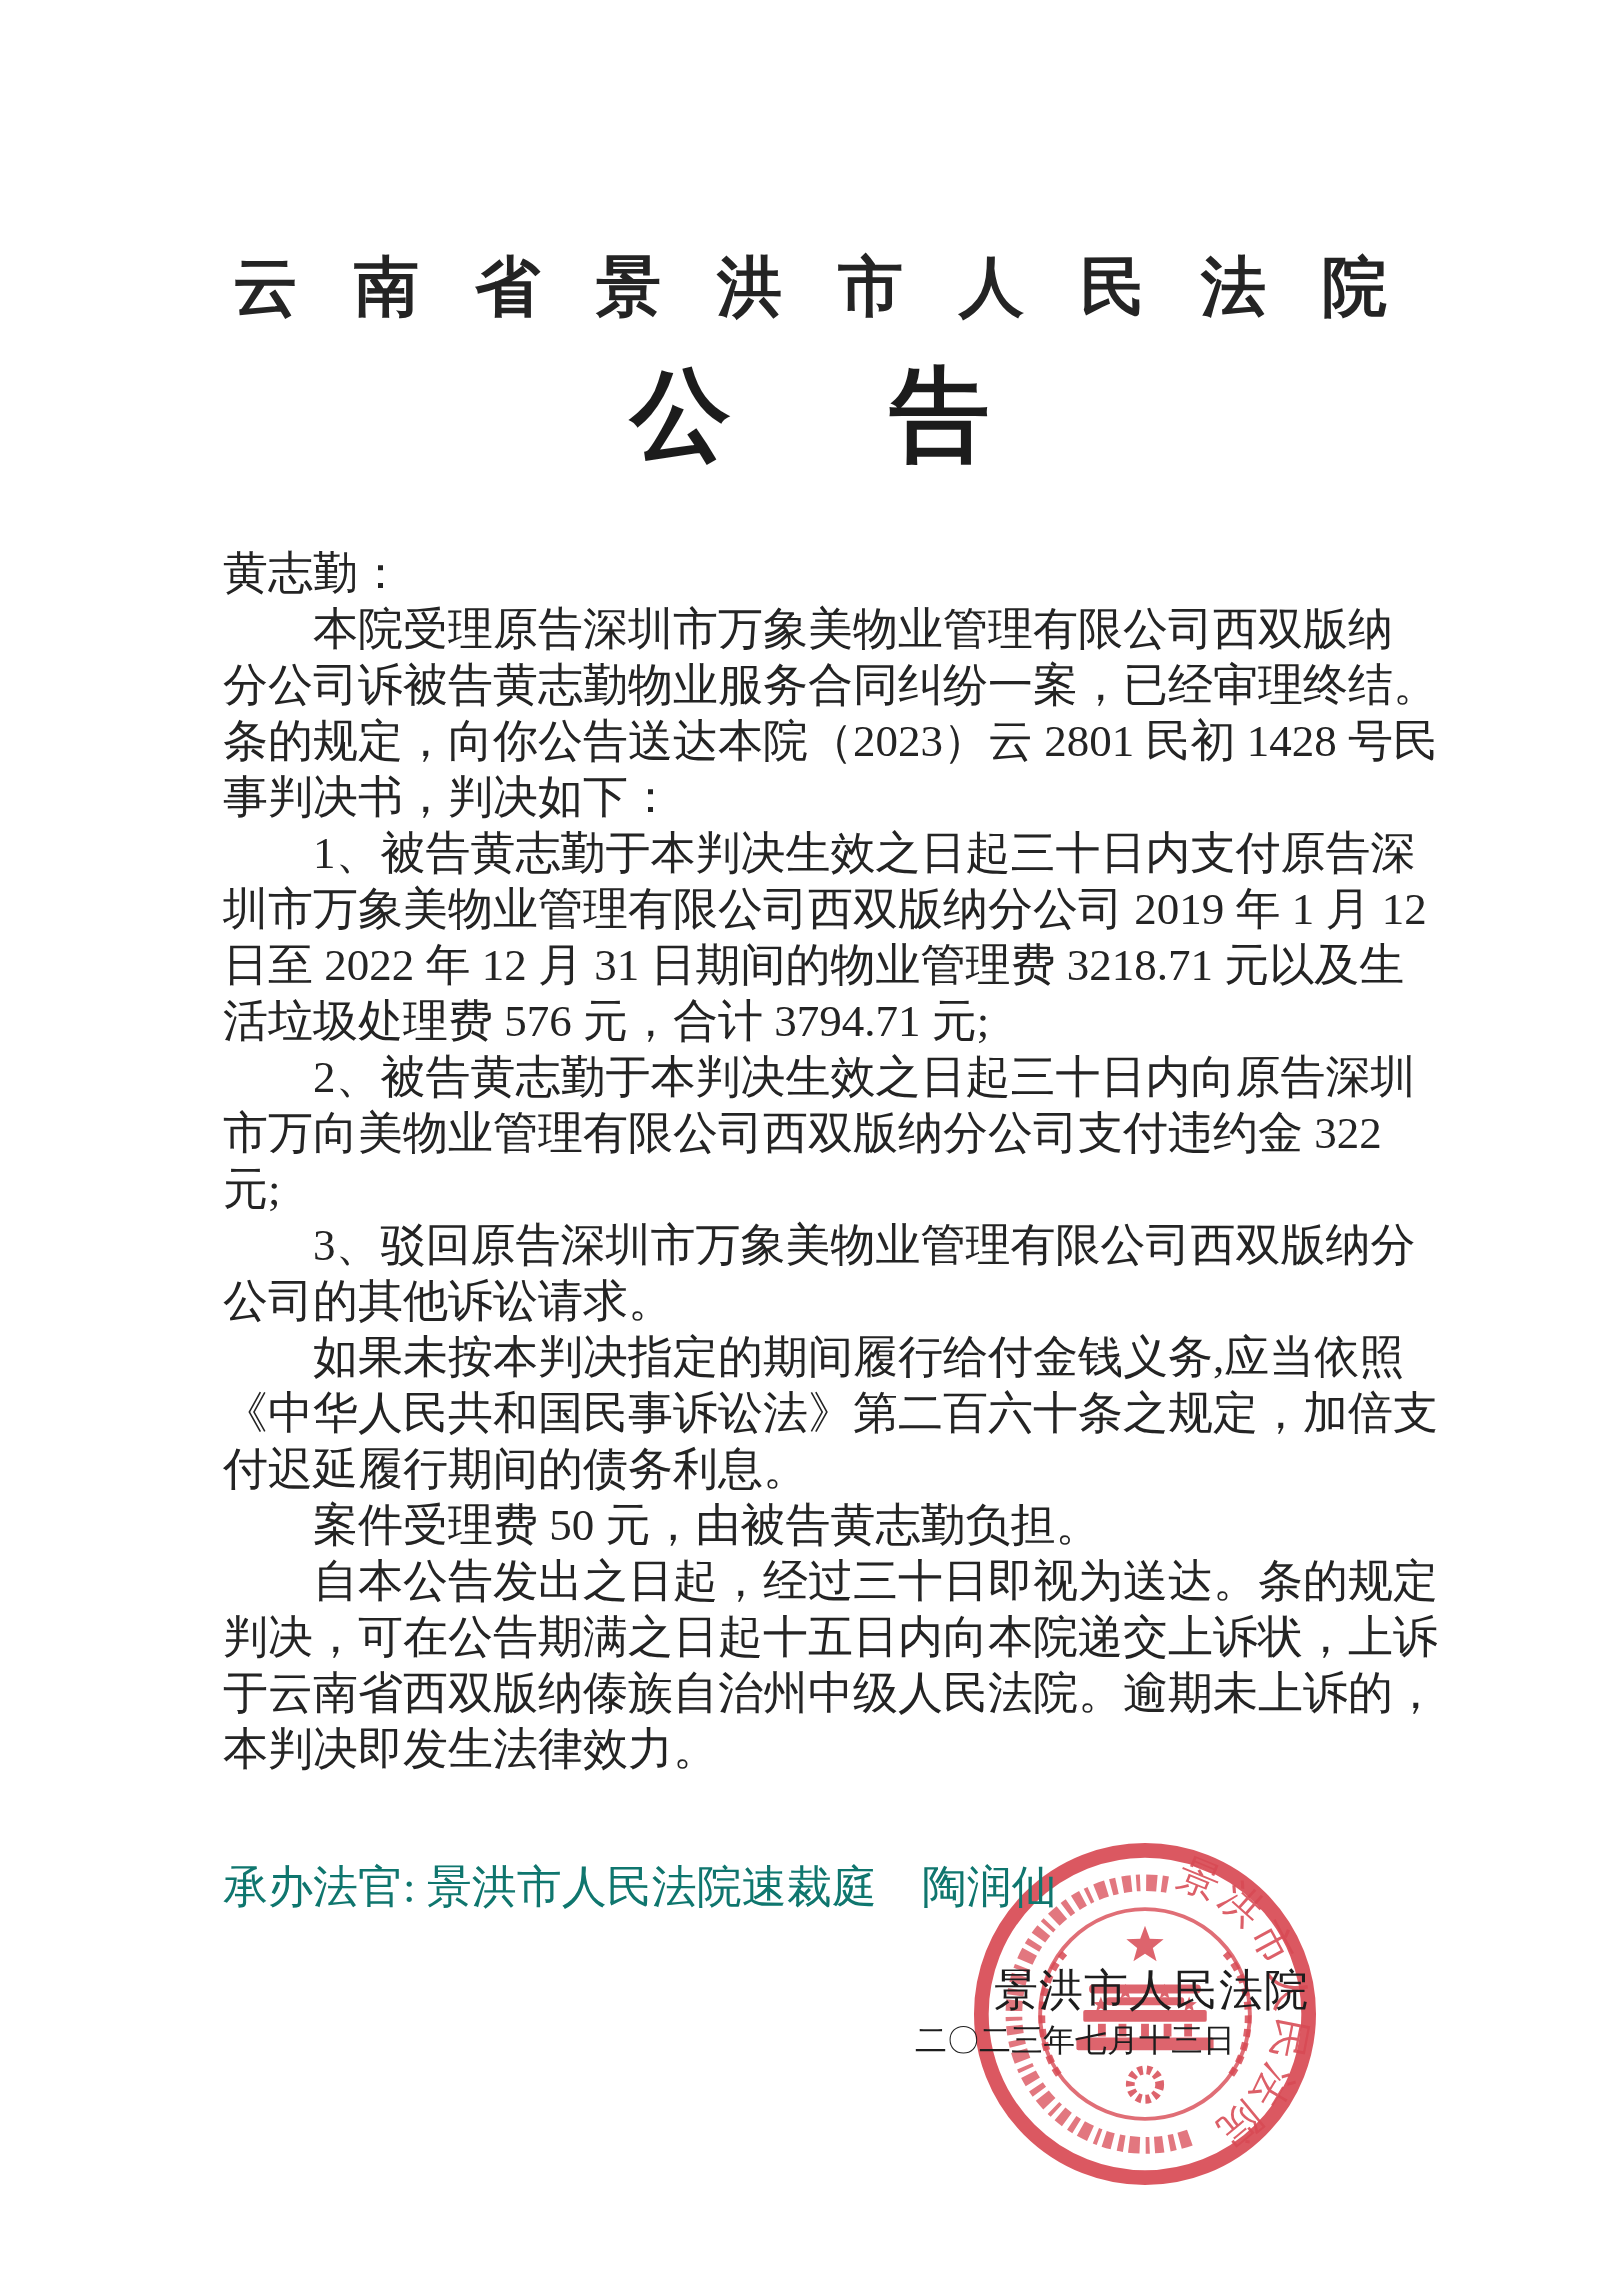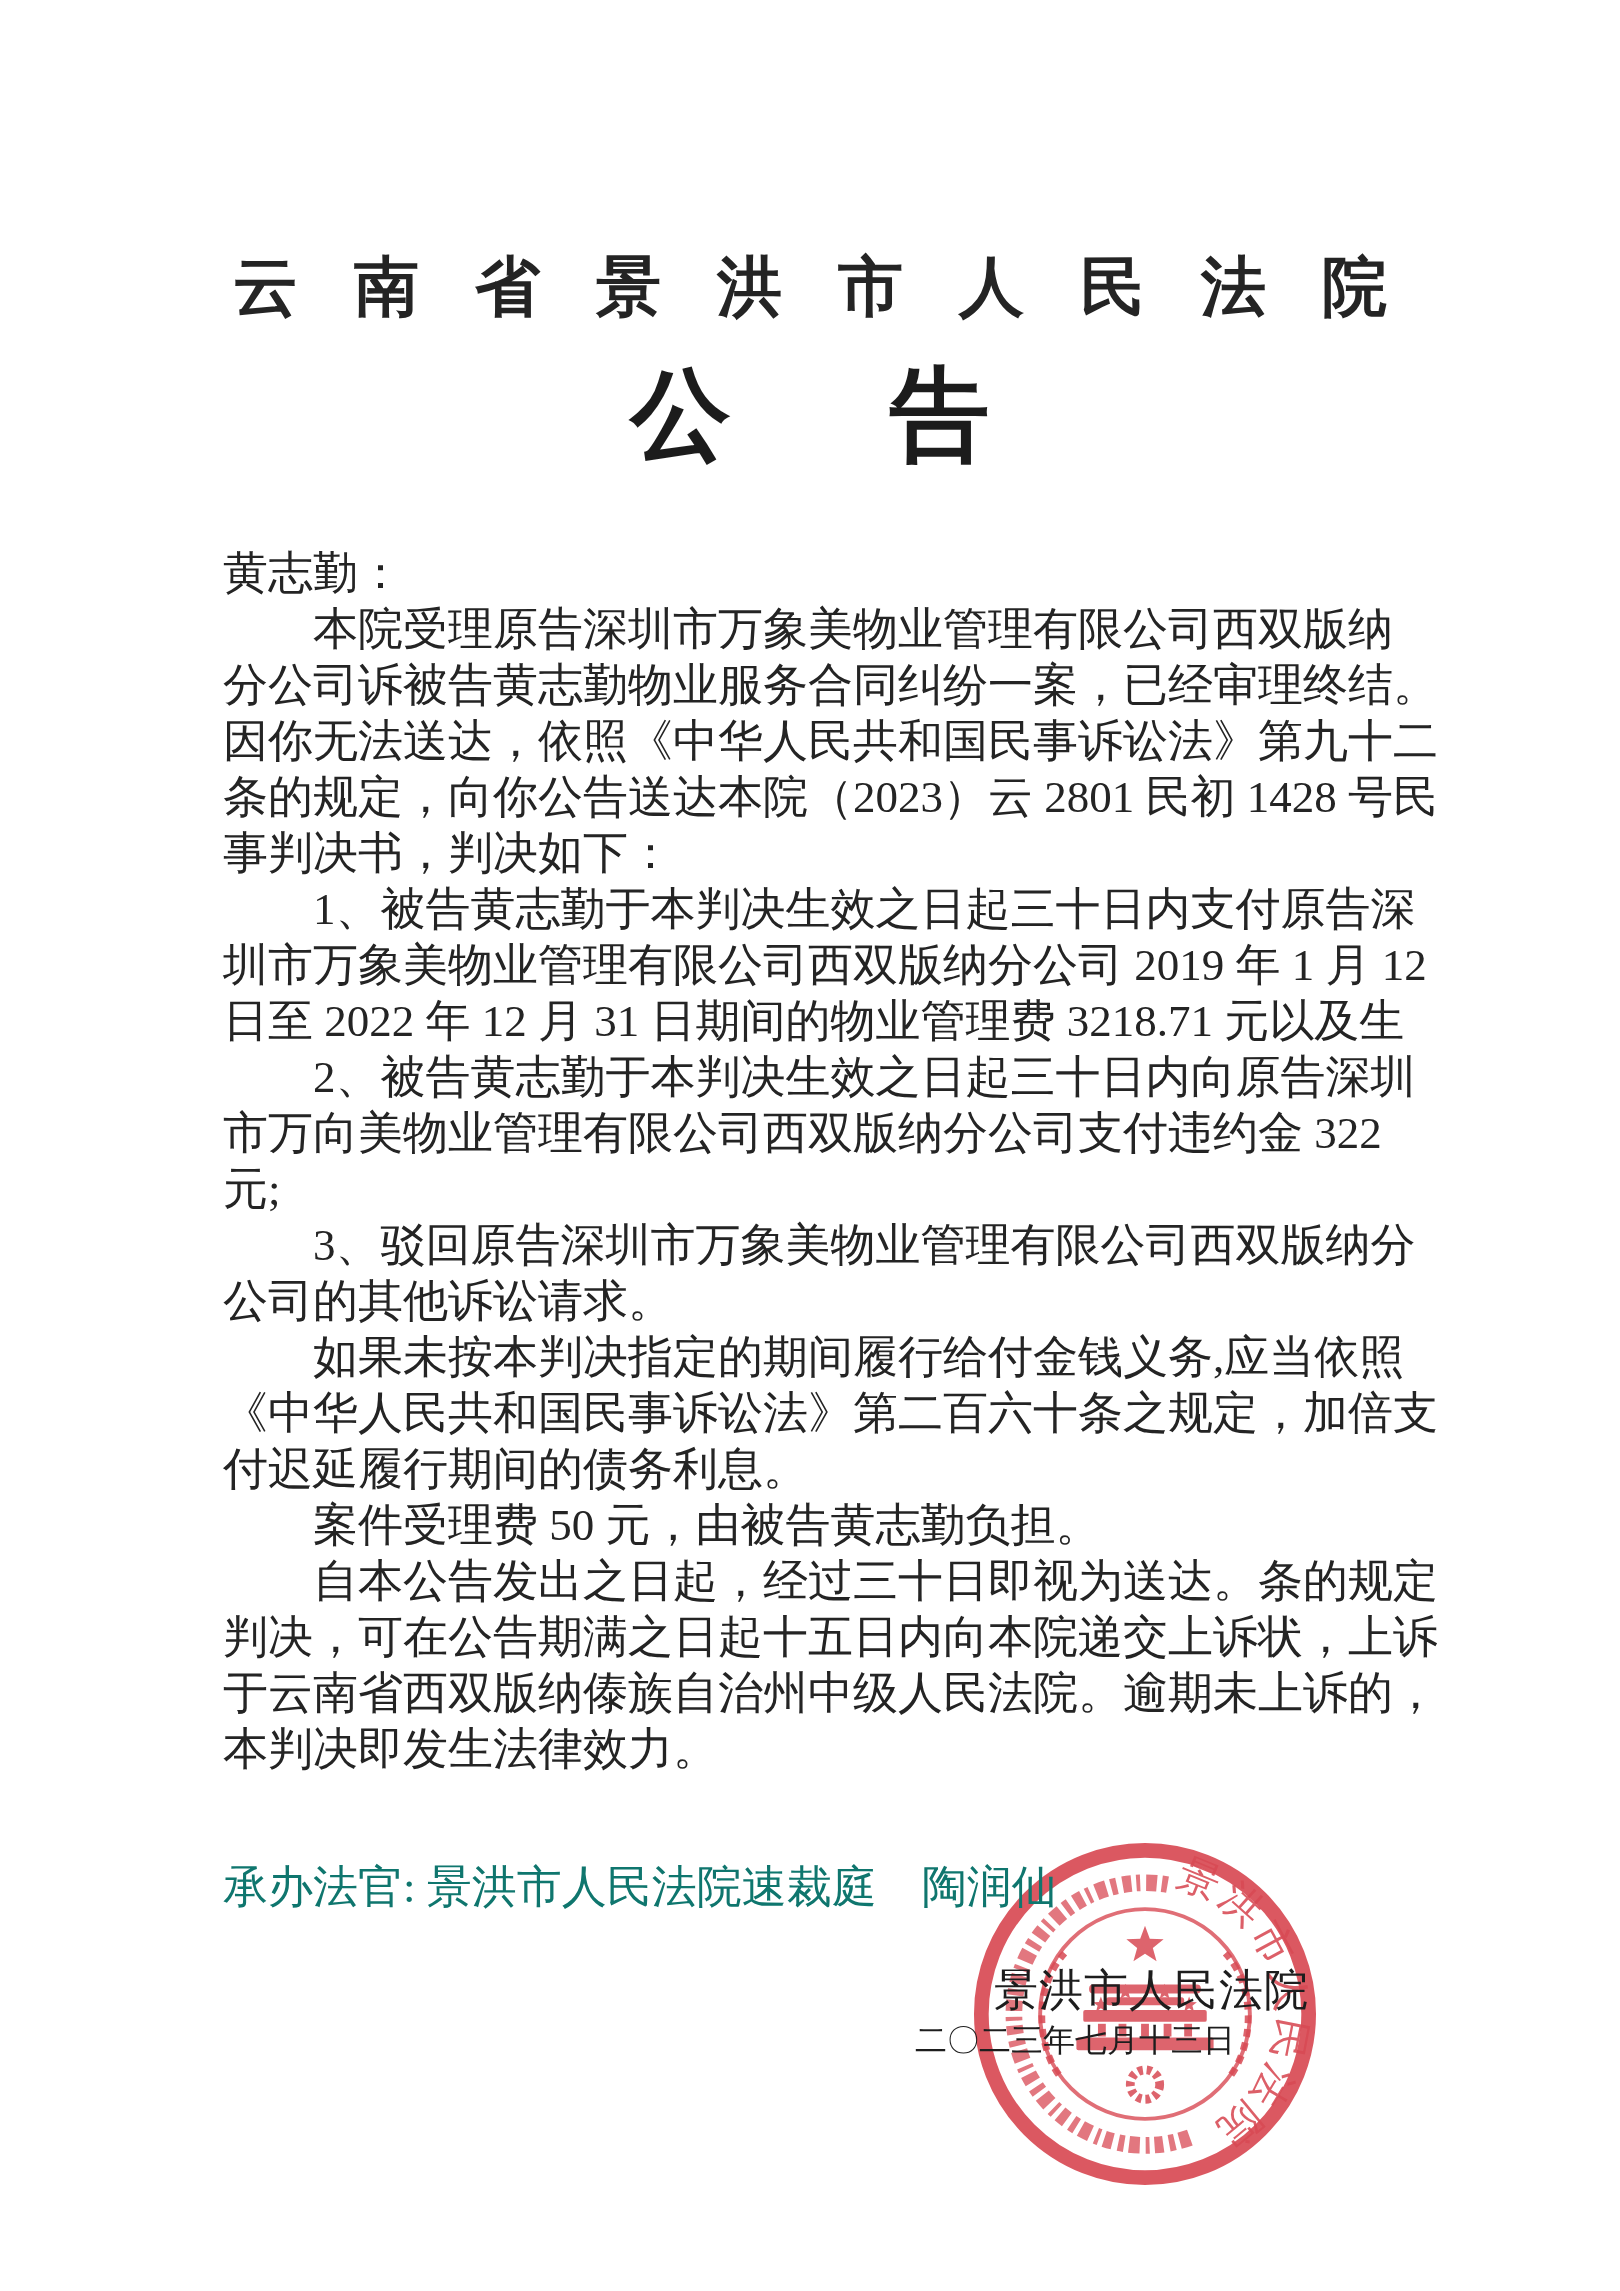--- a/index.html
+++ b/index.html
@@ -83,26 +83,26 @@
 <div class="page">
 
   <div class="court-title">云南省景洪市人民法院</div>
 
   <div class="doc-title">公告</div>
 
   <div class="body-block">
     <div class="body-line">黄志勤：</div>
     <div class="body-line">　　本院受理原告深圳市万象美物业管理有限公司西双版纳</div>
     <div class="body-line">分公司诉被告黄志勤物业服务合同纠纷一案，已经审理终结。</div>
-    <div class="body-line">因你无法送达，依照《中华人民共和国民事诉讼法》第九十二</div>
     <div class="body-line">条的规定，向你公告送达本院（2023）云 2801 民初 1428 号民</div>
     <div class="body-line">事判决书，判决如下：</div>
     <div class="body-line">　　1、被告黄志勤于本判决生效之日起三十日内支付原告深</div>
     <div class="body-line">圳市万象美物业管理有限公司西双版纳分公司 2019 年 1 月 12</div>
     <div class="body-line">日至 2022 年 12 月 31 日期间的物业管理费 3218.71 元以及生</div>
+    <div class="body-line">活垃圾处理费 576 元，合计 3794.71 元;</div>
     <div class="body-line">　　2、被告黄志勤于本判决生效之日起三十日内向原告深圳</div>
     <div class="body-line">市万向美物业管理有限公司西双版纳分公司支付违约金 322</div>
     <div class="body-line">元;</div>
     <div class="body-line">　　3、驳回原告深圳市万象美物业管理有限公司西双版纳分</div>
     <div class="body-line">公司的其他诉讼请求。</div>
     <div class="body-line">　　如果未按本判决指定的期间履行给付金钱义务,应当依照</div>
     <div class="body-line">《中华人民共和国民事诉讼法》第二百六十条之规定，加倍支</div>
     <div class="body-line">付迟延履行期间的债务利息。</div>
     <div class="body-line">　　案件受理费 50 元，由被告黄志勤负担。</div>
     <div class="body-line">　　自本公告发出之日起，经过三十日即视为送达。条的规定</div>

